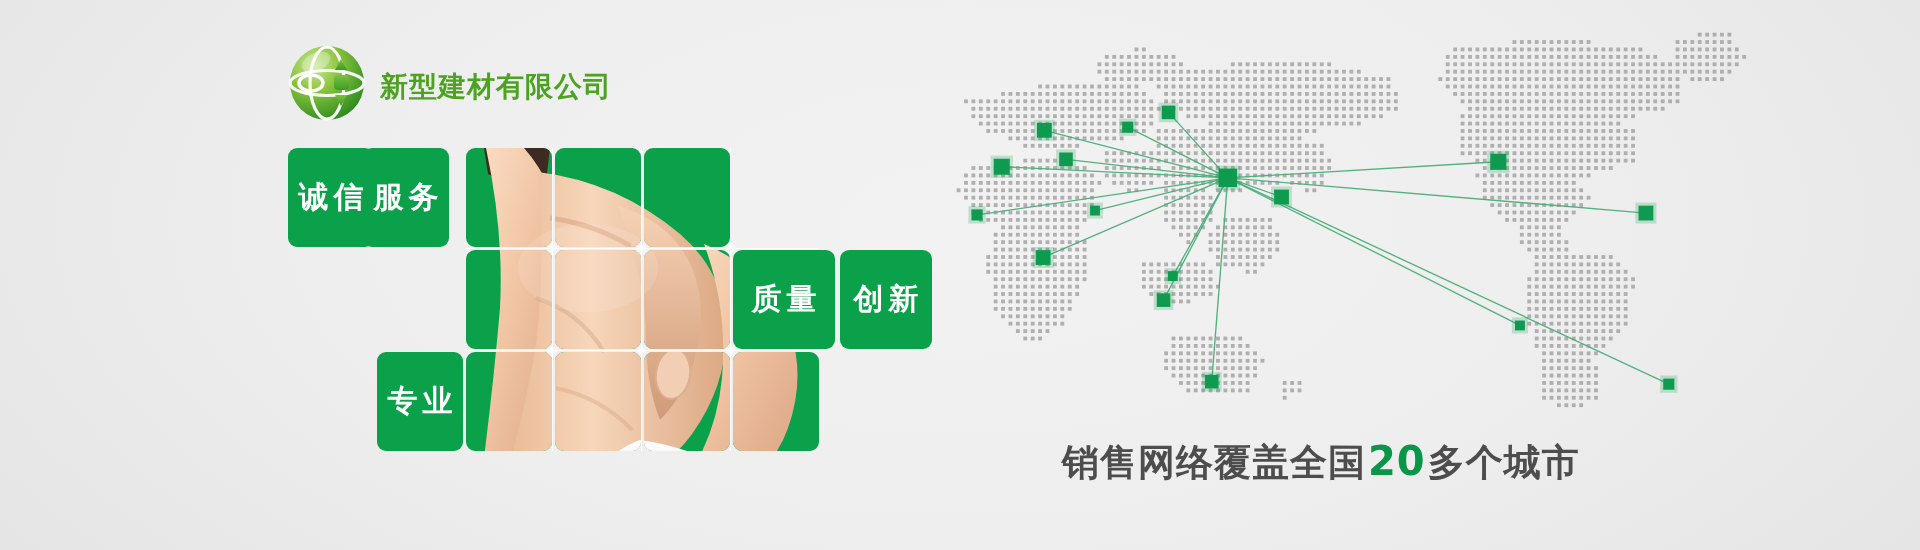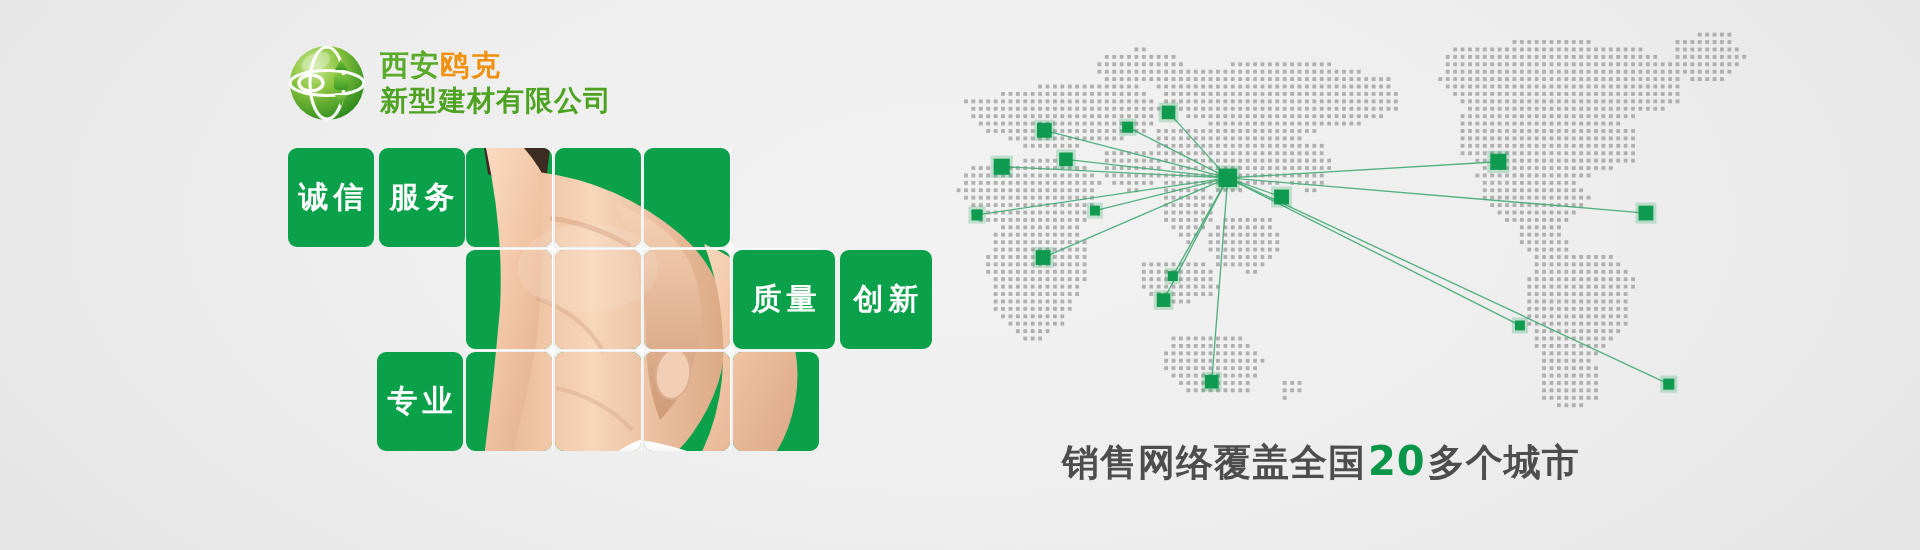--- a/index.html
+++ b/index.html
@@ -103,23 +103,20 @@
         <ellipse cx="39" cy="39" rx="37" ry="12.5" fill="none" stroke="#ffffff" stroke-width="3.2" opacity=".95"></ellipse>
         <path d="M39 3 A 17 36 0 0 1 39 75 A 17 36 0 0 1 39 3 Z" fill="none" stroke="#ffffff" stroke-width="3.2" opacity=".95"></path>
         <ellipse cx="23" cy="39" rx="12" ry="8" fill="none" stroke="#ffffff" stroke-width="3.4"></ellipse>
         <path d="M47 26 L59 26 L53 15 Z" fill="url(#gwedge)"></path>
         <rect x="46" y="31" width="15" height="15" rx="4" fill="url(#gwedge)"></rect>
         <path d="M47 51 L59 51 L53 62 Z" fill="url(#gwedge)"></path>
         <ellipse cx="28" cy="18" rx="15" ry="9" fill="#ffffff" opacity=".30" transform="rotate(-24 28 18)"></ellipse>
       </svg>
     </div>
     <div class="logo-text">
-      <div class="logo-line1">
-        <span class="city">西安</span><span class="brand">鸥克</span>
-      </div>
       <div class="logo-line2">新型建材有限公司</div>
     </div>
   </div>
 
   <div id="mosaic">
 
     <div id="handshake">
       <svg width="616" height="340" viewBox="0 0 616 340" xmlns="http://www.w3.org/2000/svg">
         <defs>
           <clipPath id="cellclip">
@@ -178,21 +175,21 @@
           <path d="M268 240 Q314 250 344 282" fill="none" stroke="#cf9f7e" stroke-width="4" opacity=".35"></path>
           <ellipse cx="300" cy="120" rx="70" ry="44" fill="#ffffff" opacity=".12"></ellipse>
         </g>
       </svg>
     </div>
 
     <div id="tile-layer">
         <div class="tile" style="left: 0px; top: 0px; width: 86px; height: 99px;">
           <span class="tile-label">诚信</span>
         </div>
-        <div class="tile" style="left: 91px; top: 0px; width: 86px; height: 99px;">
+        <div class="tile" style="left: 75px; top: 0px; width: 86px; height: 99px;">
           <span class="tile-label">服务</span>
         </div>
         <div class="tile photo" style="left: 178px; top: 0px; width: 86px; height: 99px; background: transparent;"></div>
         <div class="tile photo" style="left: 267px; top: 0px; width: 86px; height: 99px; background: transparent;"></div>
         <div class="tile photo" style="left: 356px; top: 0px; width: 86px; height: 99px; background: transparent;"></div>
         <div class="tile photo" style="left: 178px; top: 102px; width: 86px; height: 99px; background: transparent;"></div>
         <div class="tile photo" style="left: 267px; top: 102px; width: 86px; height: 99px; background: transparent;"></div>
         <div class="tile photo" style="left: 356px; top: 102px; width: 86px; height: 99px; background: transparent;"></div>
         <div class="tile" style="left: 445px; top: 102px; width: 102px; height: 99px;">
           <span class="tile-label">质量</span>

